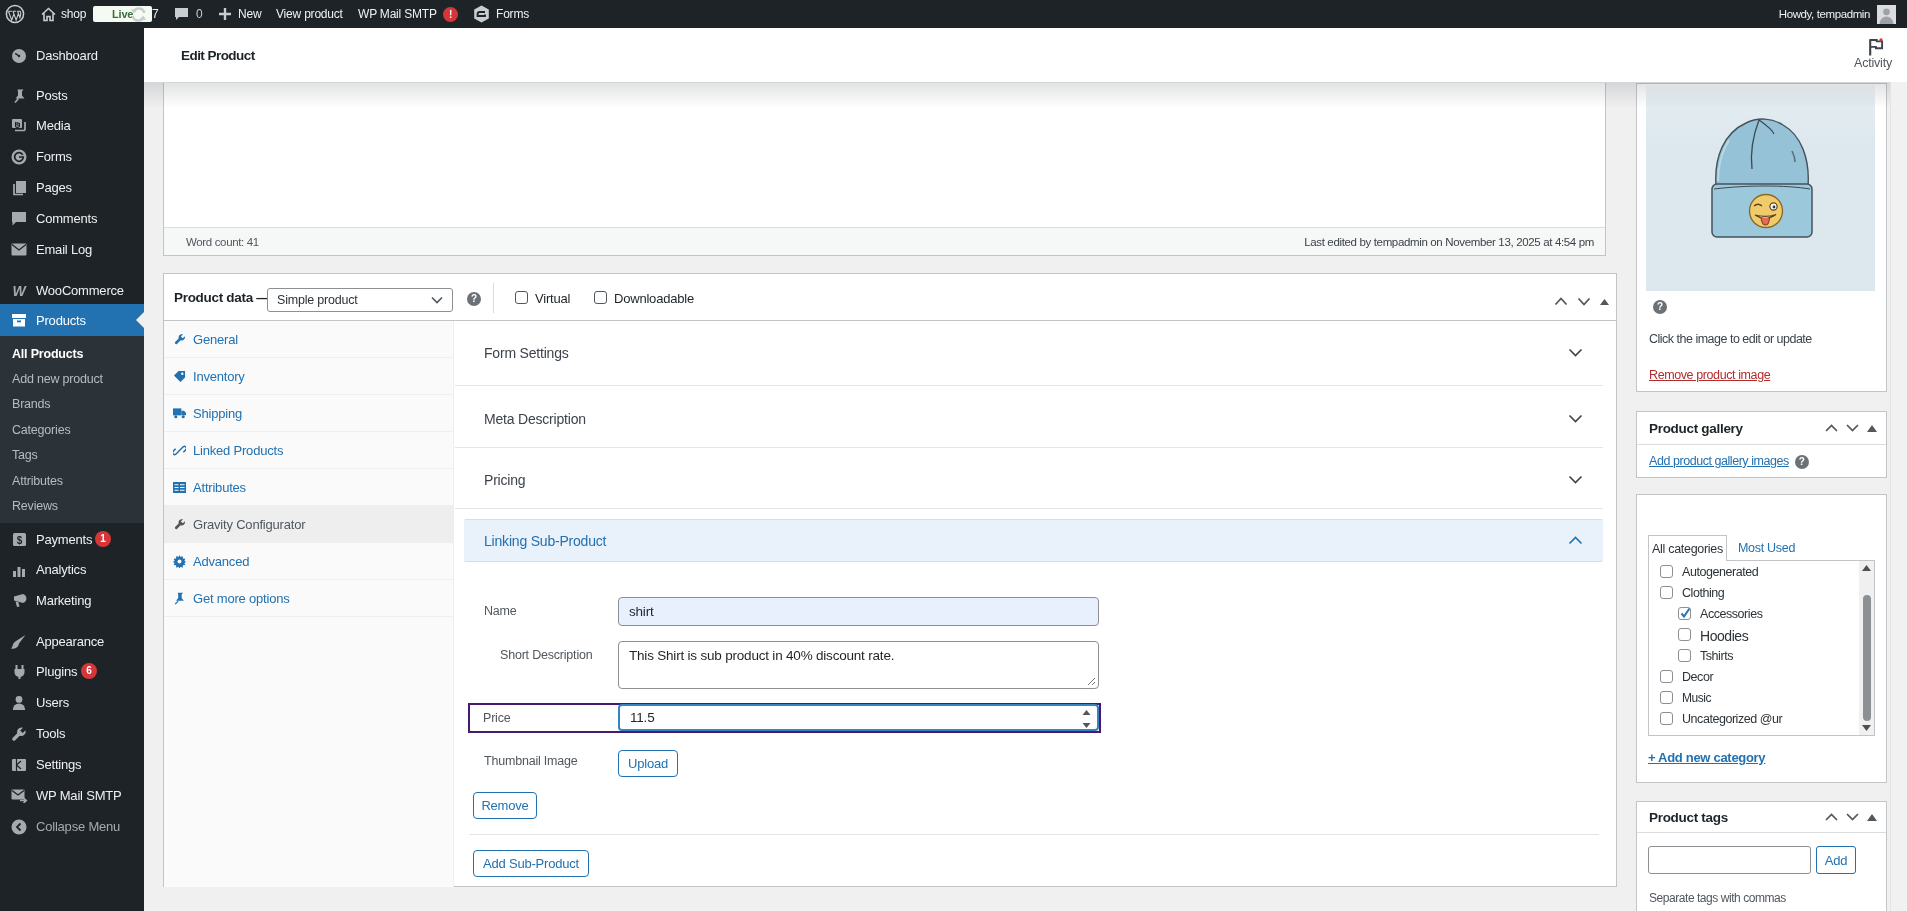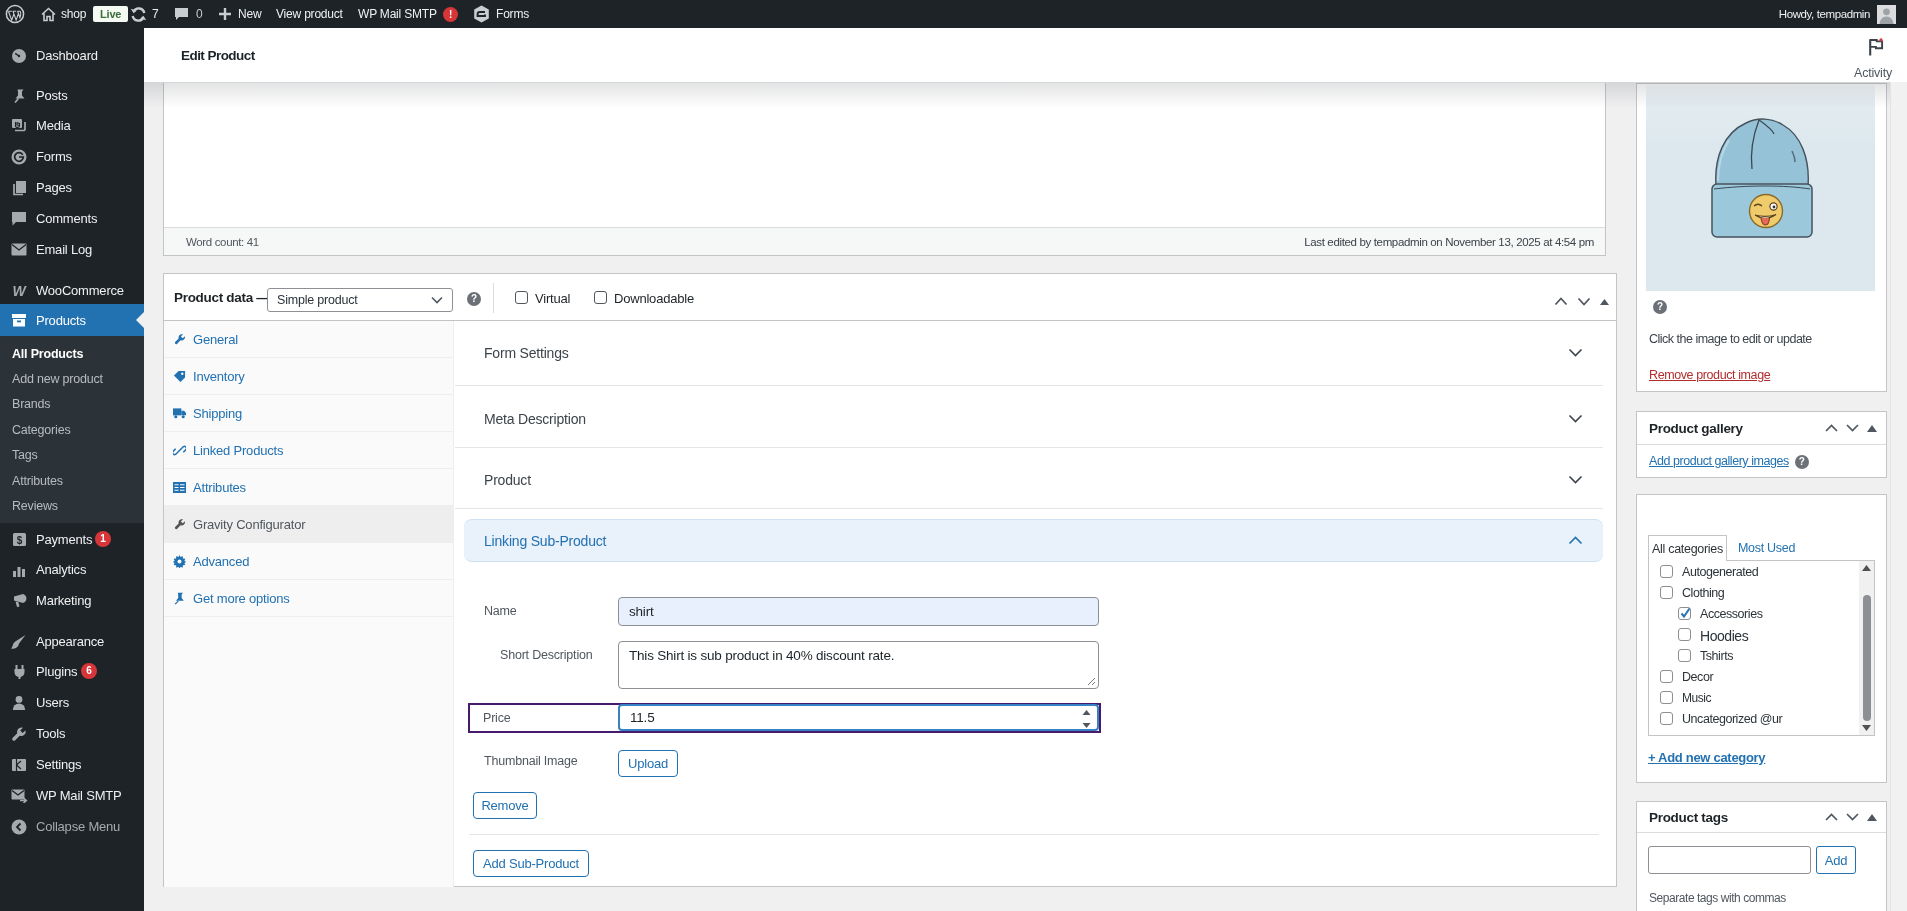--- a/index.html
+++ b/index.html
@@ -2,21 +2,21 @@
 <html><head>
 <meta charset="utf-8">
 <style>
 *{box-sizing:border-box;margin:0;padding:0}
 html,body{width:1907px;height:911px;overflow:hidden}
 body{position:relative;background:#f0f0f1;font-family:"Liberation Sans",sans-serif;color:#3c434a;letter-spacing:-0.2px}
 .abs{position:absolute}
 
 #abar{position:absolute;left:0;top:0;width:1907px;height:28px;background:#1d2327;color:#f0f0f1;font-size:12px;z-index:50}
 #abar .it{position:absolute;top:0;height:28px;display:flex;align-items:center;white-space:nowrap}
-.livebadge{background:#f5faf3;color:#3a6e3a;font-weight:bold;font-size:11px;padding:2px 7px;border-radius:2px;letter-spacing:-0.2px}
+.livebadge{background:#f5faf3;color:#3a6e3a;font-weight:bold;font-size:11px;padding:2px 19px;border-radius:2px;letter-spacing:-0.2px}
 .redbub{display:inline-block;width:15px;height:15px;border-radius:50%;background:#d63638;color:#fff;font-size:10px;font-weight:bold;text-align:center;line-height:15px}
 
 #sbar{position:absolute;left:0;top:28px;width:144px;height:883px;background:#1d2327;color:#f0f0f1;font-size:13px}
 #sbar .m{position:absolute;left:0;width:144px;height:31px;display:flex;align-items:center}
 #sbar .m .ic{position:absolute;left:10px;width:18px;height:18px;display:flex;align-items:center;justify-content:center}
 #sbar .m .tx{position:absolute;left:36px}
 #submenu{position:absolute;left:0;top:308px;width:144px;height:187px;background:#2c3338;color:#b5bcc2;font-size:12.5px}
 #submenu div{position:absolute;left:12px;white-space:nowrap}
 .sbadge{position:absolute;width:16px;height:16px;border-radius:50%;background:#d63638;color:#fff;font-size:10px;font-weight:bold;text-align:center;line-height:16px}
 
@@ -37,21 +37,21 @@
 
 #tabs{position:absolute;left:0;top:47px;width:290px;height:566px;background:#fafafa;border-right:1px solid #eee}
 #tabs .t{position:absolute;left:0;width:290px;height:37px;border-bottom:1px solid #eee;display:flex;align-items:center;color:#2271b1;font-size:13px}
 #tabs .t .ti{position:absolute;left:9px;width:13px;height:13px;display:flex;align-items:center;justify-content:center}
 #tabs .t .tt{position:absolute;left:29px;white-space:nowrap}
 #tabs .t.act{background:#eee;color:#50575e;height:37px}
 
 .acc{position:absolute;left:291px;width:1148px;border-bottom:1px solid #e3e5e8;font-size:14px;color:#3c434a}
 .acc span{position:absolute;left:29px}
 .chev{position:absolute;right:35px}
-.blueband{position:absolute;left:300px;top:245px;width:1139px;height:43px;background:#e9f1fb;border-top:1px solid #cfe0f3;border-bottom:1px solid #cfe0f3;border-radius:8px}
+.blueband{position:absolute;left:300px;top:245px;width:1139px;height:43px;background:#e9f1fb;border-top:1px solid #cfe0f3;border-bottom:1px solid #cfe0f3;border-radius:2px}
 .blueband span{position:absolute;left:20px;top:13px;font-size:14px;color:#2271b1}
 
 .flab{position:absolute;font-size:12.5px;color:#50575e;letter-spacing:-0.2px;white-space:nowrap}
 .finput{position:absolute;border:1px solid #8c8f94;border-radius:4px;background:#fff;font-size:13.5px;color:#1d2327;display:flex;align-items:center;padding-left:10px}
 .wcbtn{position:absolute;border:1px solid #2271b1;border-radius:4px;background:#fff;color:#2271b1;font-size:13px;display:flex;align-items:center;justify-content:center}
 
 .rpanel{position:absolute;background:#fff;border:1px solid #c3c4c7}
 .rphead{position:absolute;left:0;top:0;width:100%;border-bottom:1px solid #dcdcde;font-size:13.5px;font-weight:bold;color:#1d2327;letter-spacing:-0.3px}
 .rphead span{position:absolute;left:12px}
 .sorticons{position:absolute;right:9px;display:flex;align-items:center;gap:8px}
@@ -308,21 +308,21 @@
 </div>
 
 <div id="phead">
   <h1>Edit Product</h1>
   <div class="abs" style="right:5px;top:10px;width:58px;height:40px;text-align:center">
     <svg width="16" height="18" viewBox="0 0 16 18" style="margin:0 auto;position:relative;left:3px">
       <path d="M2.2 17.5 V1.2" stroke="#3c434a" stroke-width="2.1" fill="none"></path>
       <path d="M2.2 2 H8.7 V3.4 H14.1 V10.3 H7.9 V8.9 H2.2" fill="none" stroke="#3c434a" stroke-width="1.9"></path>
       <circle cx="13" cy="1.9" r="1.6" fill="#d63638"></circle>
     </svg>
-    <div style="font-size:12.5px;color:#50575e;margin-top:10px;letter-spacing:-0.2px">Activity</div>
+    <div style="font-size:12.5px;color:#50575e;margin-top:0;letter-spacing:-0.2px">Activity</div>
   </div>
 </div>
 <div id="pheadshadow"></div>
 <div style="position:absolute;left:1890px;top:82px;width:17px;height:829px;background:#f1f1f1;border-left:1px solid #e3e3e4;z-index:31"></div>
 
 <div id="ebox">
   <div id="estatus">
       <span>Word count: 41</span>
       <span style="color:#3c434a">Last edited by tempadmin on November 13, 2025 at 4:54 pm</span>
     </div>
@@ -432,21 +432,21 @@
           <path d="M1.5 1.5 L7.5 7.5 L13.5 1.5" fill="none" stroke="#3c434a" stroke-width="1.6"></path>
         </svg>
       </div>
     <div class="acc" style="top:112px;height:62px">
         <span style="top:25px">Meta Description</span>
         <svg class="chev" style="top:28px;right:20px" width="15" height="9" viewBox="0 0 15 9">
           <path d="M1.5 1.5 L7.5 7.5 L13.5 1.5" fill="none" stroke="#3c434a" stroke-width="1.6"></path>
         </svg>
       </div>
     <div class="acc" style="top:174px;height:61px">
-        <span style="top:24px">Product</span>
+        <span style="top:24px">Pricing</span>
         <svg class="chev" style="top:27px;right:20px" width="15" height="9" viewBox="0 0 15 9">
           <path d="M1.5 1.5 L7.5 7.5 L13.5 1.5" fill="none" stroke="#3c434a" stroke-width="1.6"></path>
         </svg>
       </div>
     <div class="blueband">
         <span>Linking Sub-Product</span>
         <svg class="chev" style="top:16px;right:20px" width="15" height="9" viewBox="0 0 15 9">
           <path d="M1.5 7.5 L7.5 1.5 L13.5 7.5" fill="none" stroke="#2271b1" stroke-width="1.6"></path>
         </svg>
       </div>

